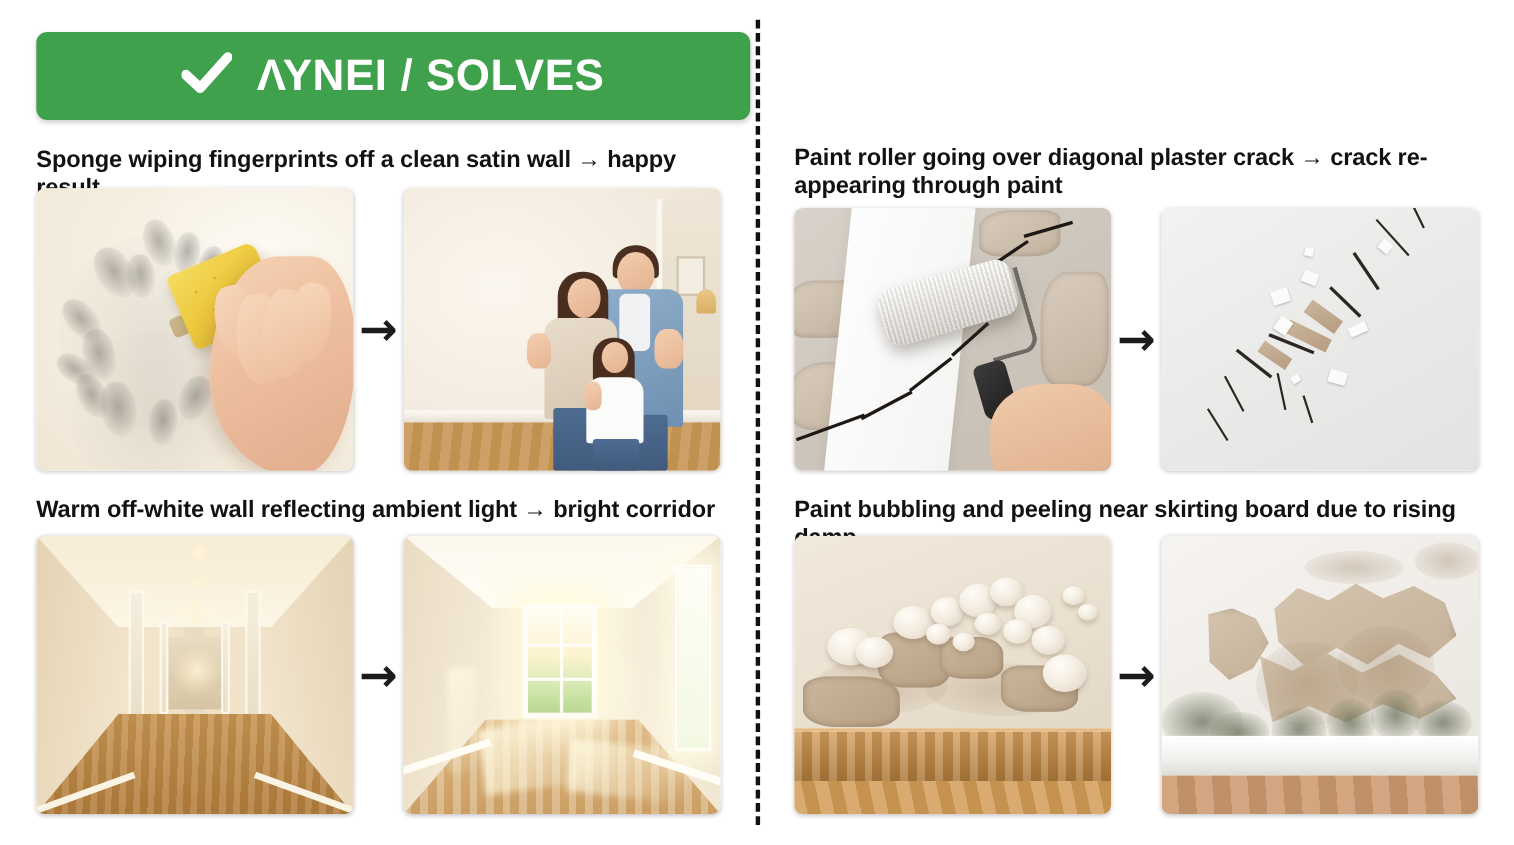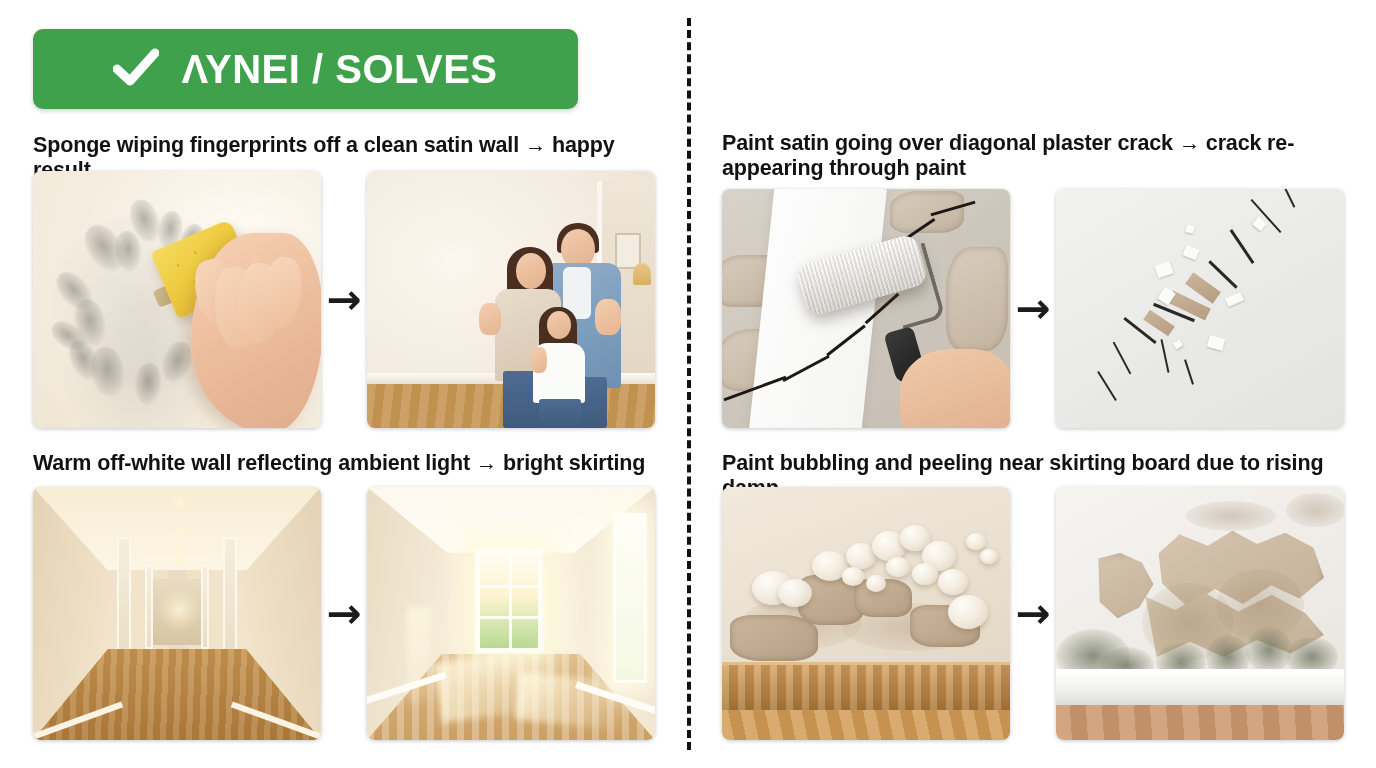--- a/index.html
+++ b/index.html
@@ -39,21 +39,21 @@
   .banner {
     position: absolute;
     height: 80px;
     border-radius: 10px;
     display: flex;
     align-items: center;
     justify-content: center;
     gap: 22px;
     box-shadow: 0 2px 5px rgba(0,0,0,0.18);
   }
-  .banner-left  { left: 33px;  top: 29px; width: 545px; background: #3FA14C; }
+  .banner-left  { left: 33px;  top: 29px; width: 649px; background: #3FA14C; }
   .banner-right { left: 34px;  top: 29px; width: 621px; background: #D9302F; }
 
   .banner-icon {
     color: #ffffff;
     line-height: 1;
     display: block;
   }
   .banner-title {
     color: #ffffff;
     font-size: 40px;
@@ -506,21 +506,21 @@
         <div class="jeans" style="left:136px; top:200px; width:52px; height:57px;"></div>
 
         <div class="person-hair" style="left:172px; top:136px; width:38px; height:52px; border-radius:18px 18px 12px 12px;"></div>
         <div class="person-head" style="left:180px; top:140px; width:24px; height:28px;"></div>
         <div class="person-body" style="left:166px; top:172px; width:52px; height:60px; background:#fbfbfa;"></div>
         <div class="thumbup" style="left:164px; top:176px; width:16px; height:26px;"></div>
         <div class="jeans" style="left:172px; top:228px; width:42px; height:29px;"></div>
       </div>
     </div>
 
-    <div class="caption" style="left:33px; top:451px; width:630px;">Warm off-white wall reflecting ambient light → bright skirting</div>
+    <div class="caption" style="left:33px; top:451px; width:630px;">Warm off-white wall reflecting ambient light → bright corridor</div>
 
     <div class="pair" style="left:33px; top:487px;">
 
       <div class="thumb" style="width:288px; height:253px;">
         <div class="corr-base"></div>
         <div class="corr-wallL"></div>
         <div class="corr-wallR"></div>
         <div class="corr-ceil"></div>
         <div class="corr-cove"></div>
         <div class="corr-end" style="left:120px; top:92px; width:52px; height:66px;"></div>
@@ -557,21 +557,21 @@
         <div class="bc-lightpatch" style="left:150px; top:190px; width:110px; height:48px; transform:rotate(6deg);"></div>
         <div class="bc-skirt" style="left:0; bottom:36px; width:84px; height:7px; transform:rotate(-18deg); transform-origin:left bottom;"></div>
         <div class="bc-skirt" style="right:0; bottom:26px; width:84px; height:7px; transform:rotate(18deg); transform-origin:right bottom;"></div>
       </div>
     </div>
   </div>
 
   <div class="col col-right">
 
 
-    <div class="caption" style="left:34px; top:131px; width:625px;">Paint satin going over diagonal plaster crack → crack re-appearing through paint</div>
+    <div class="caption" style="left:34px; top:131px; width:625px;">Paint roller going over diagonal plaster crack → crack re-appearing through paint</div>
 
     <div class="pair" style="left:34px; top:189px;">
 
       <div class="thumb" style="width:288px; height:239px;">
         <div class="rc-base"></div>
         <div class="rc-patch" style="left:-6px;  top:66px;  width:62px; height:52px;"></div>
         <div class="rc-patch" style="left:-4px;  top:140px; width:84px; height:62px;"></div>
         <div class="rc-patch" style="left:66px;  top:152px; width:52px; height:44px;"></div>
         <div class="rc-patch" style="left:168px; top:2px;   width:74px; height:42px;"></div>
         <div class="rc-patch" style="left:224px; top:58px;  width:62px; height:104px;"></div>

